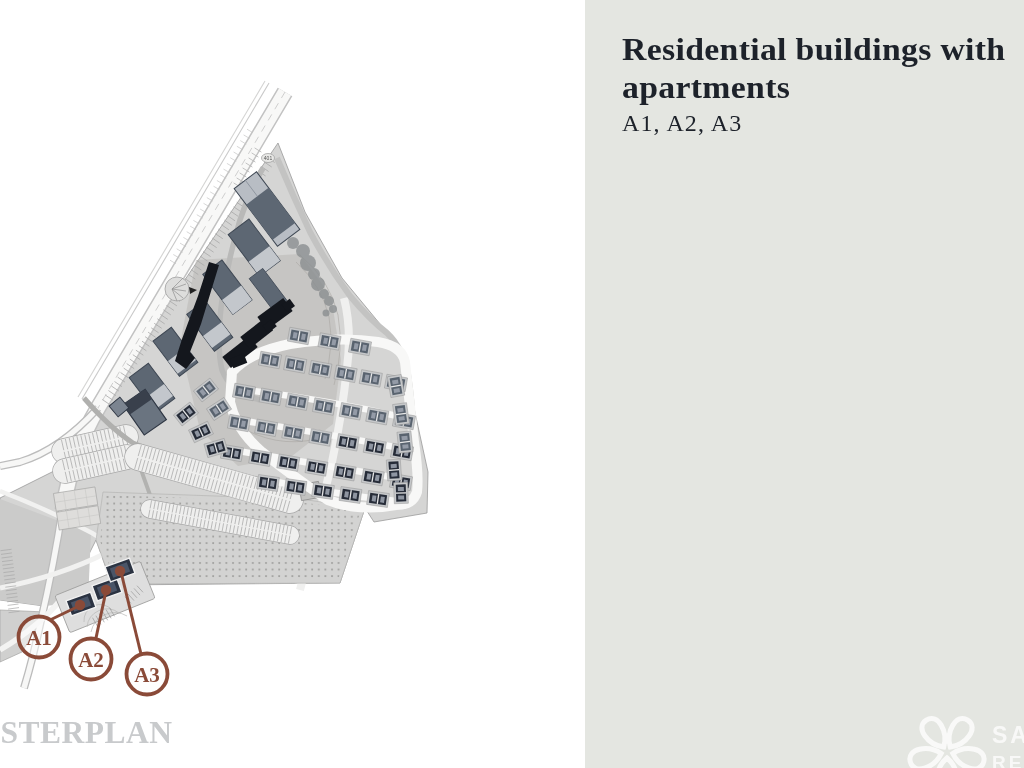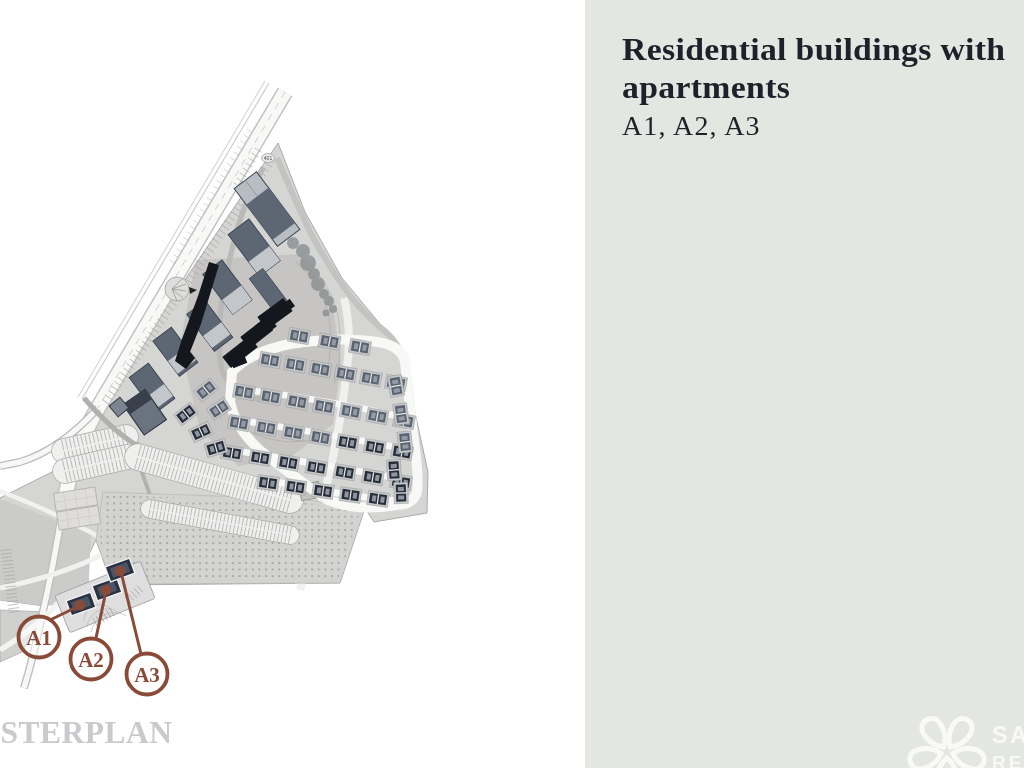--- a/index.html
+++ b/index.html
@@ -1,17 +1,17 @@
 <!DOCTYPE html>
 <html><head><meta charset="utf-8"><style>
 html,body{margin:0;padding:0;background:#ffffff;}
 .page{position:relative;width:1024px;height:768px;overflow:hidden;font-family:"Liberation Serif",serif;}
 .panel{position:absolute;left:585px;top:0;width:439px;height:768px;background:#e4e6e1;}
 .title{position:absolute;left:622px;top:30px;font-weight:bold;font-size:32px;line-height:38px;color:#1d222a;transform:scaleX(1.055);transform-origin:0 0;letter-spacing:0.3px;}
-.sub{position:absolute;left:622px;top:110px;font-size:28px;color:#1d222a;letter-spacing:1.1px;}
+.sub{position:absolute;left:622px;top:110px;font-size:24px;color:#1d222a;letter-spacing:1.1px;}
 .mplan{position:absolute;left:-53px;top:715px;font-weight:bold;font-size:31.5px;letter-spacing:0.5px;color:#c8cacc;}
 </style></head><body>
 <div class="page">
 <svg width="588" height="768" viewBox="0 0 588 768" style="position:absolute;left:0;top:0">
 <defs>
         <pattern id="dots" width="6.6" height="6.6" patternUnits="userSpaceOnUse">
           <circle cx="2" cy="2" r="1.05" fill="#9f9f9d"></circle>
         </pattern>
       </defs>
 

